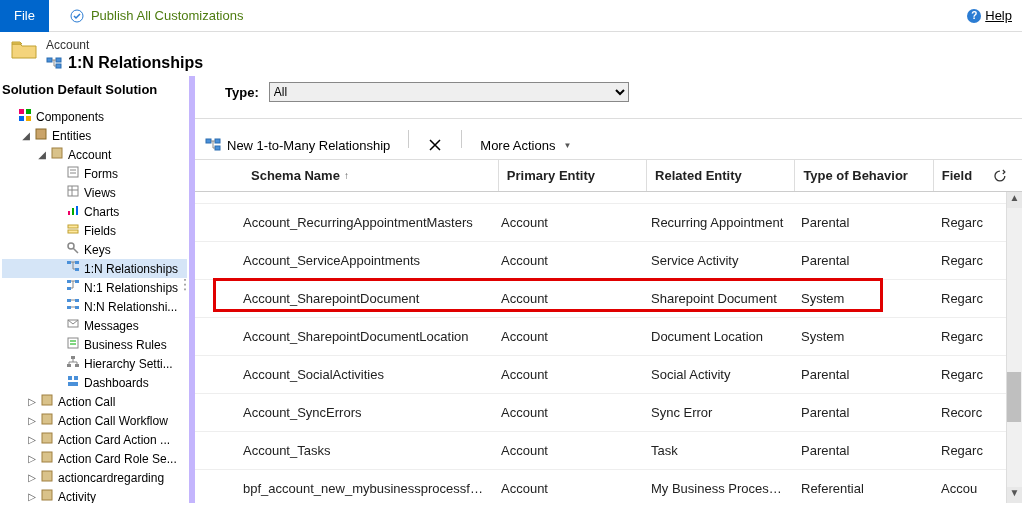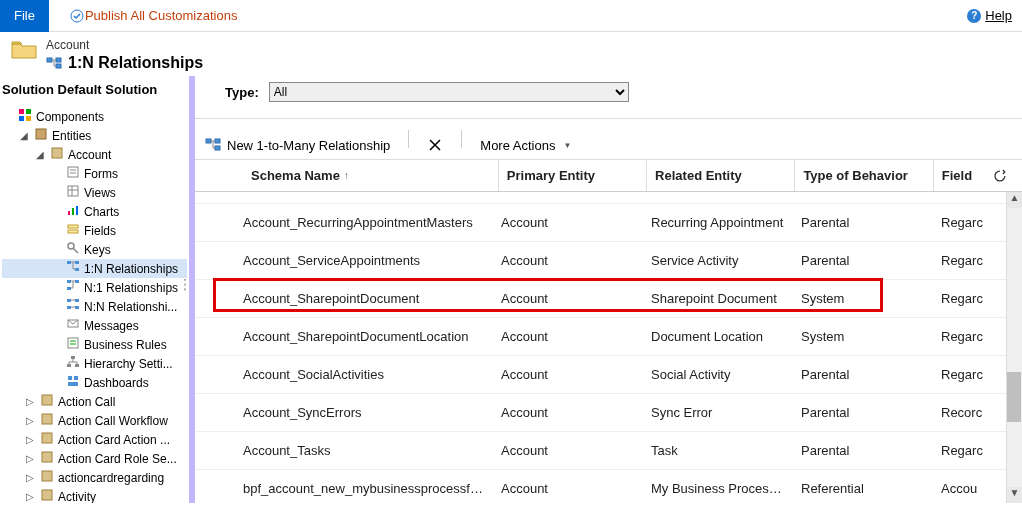--- a/index.html
+++ b/index.html
@@ -1,36 +1,36 @@
 <!DOCTYPE html>
 <html><head>
 <meta charset="utf-8">
 <style>
   * { box-sizing: border-box; }
   body { margin: 0; font-family: "Segoe UI", Arial, sans-serif; font-size: 12px; color: #000; background: #fff; width: 1022px; height: 511px; overflow: hidden; }
   
   .topbar { height: 32px; display: flex; align-items: center; border-bottom: 1px solid #ddd; }
   .file-btn { background: #0066cc; color: #fff; padding: 7px 14px; font-size: 13px; height: 32px; display: flex; align-items: center; cursor: pointer; }
-  .publish-btn { display: flex; align-items: center; margin-left: 20px; font-size: 13px; color: #c2410c; cursor: pointer; }
+  .publish-btn { display: flex; align-items: center; gap: 6px; margin-left: 20px; font-size: 13px; color: #4d7c0f; cursor: pointer; }
   .publish-icon { width: 16px; height: 16px; }
   .help-link { margin-left: auto; margin-right: 10px; display: flex; align-items: center; gap: 4px; font-size: 13px; color: #000; cursor: pointer; }
   .help-icon { width: 14px; height: 14px; border-radius: 50%; background: #2b7cd3; color: #fff; display: flex; align-items: center; justify-content: center; font-size: 10px; font-weight: bold; }
   
   .header-area { padding: 6px 10px 4px 10px; display: flex; align-items: flex-start; gap: 8px; }
   .folder-icon { width: 28px; height: 24px; }
   .header-text .breadcrumb { font-size: 12px; color: #333; }
   .header-text .title { font-size: 16px; font-weight: bold; margin-top: 2px; display: flex; align-items: center; gap: 6px; }
   .rel-icon { width: 16px; height: 12px; display: inline-block; }
   
   .main { display: flex; height: calc(511px - 32px - 52px); }
   
   .sidebar { width: 195px; border-right: 6px solid #c4b5fd; overflow: hidden; position: relative; }
   .sidebar-title { font-size: 13px; font-weight: bold; padding: 6px 4px 6px 2px; }
   .tree { padding: 4px 2px; font-size: 12px; }
-  .tree-item { display: flex; align-items: center; gap: 4px; padding: 1px 2px; white-space: nowrap; overflow: hidden; text-overflow: ellipsis; cursor: pointer; }
+  .tree-item { display: flex; align-items: center; gap: 4px; padding: 1px 2px; white-space: nowrap; overflow: hidden; text-overflow: ellipsis; cursor: pointer; text-align: right; }
   .tree-item.selected { background: #d5e5f7; }
   .tree-indent-0 { padding-left: 2px; }
   .tree-indent-1 { padding-left: 18px; }
   .tree-indent-2 { padding-left: 34px; }
   .tree-indent-3 { padding-left: 50px; }
   .tree-indent-1b { padding-left: 24px; }
   .expander { width: 10px; display: inline-block; color: #555; font-size: 10px; }
   .tree-icon { width: 14px; height: 14px; flex-shrink: 0; }
   .drag-handle { position: absolute; right: -3px; top: 200px; font-size: 14px; color: #888; cursor: col-resize; }
   

